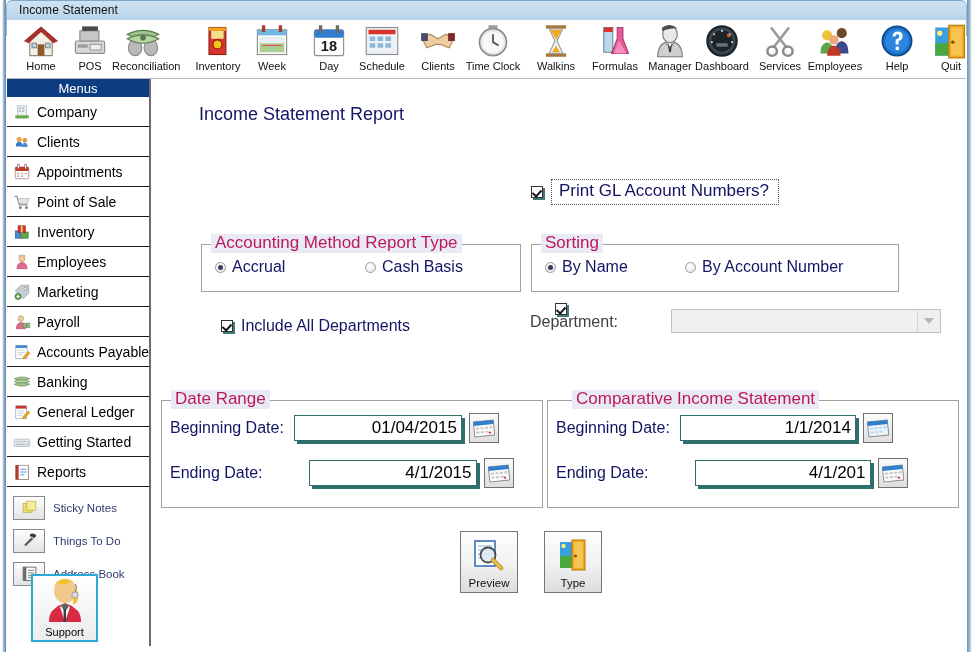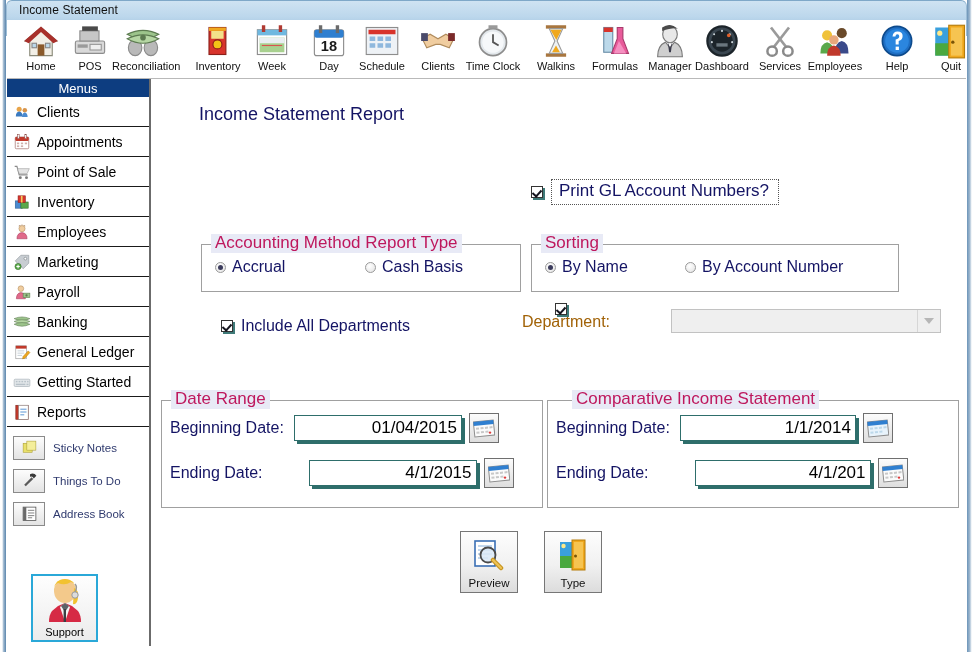--- a/index.html
+++ b/index.html
@@ -201,22 +201,22 @@
 
   .incl-dept {
     position: absolute; left: 68px; top: 238px;
     display: flex; align-items: center;
   }
   .incl-dept .txt {
     font-size: 16px; color: #141464;
     padding-left: 8px; white-space: nowrap;
   }
   .dept-label {
-    position: absolute; left: 369px; top: 234px;
-    font-size: 16px; color: #a16207; white-space: nowrap;
+    position: absolute; left: 377px; top: 234px;
+    font-size: 16px; color: #404040; white-space: nowrap;
   }
   .dept-combo {
     position: absolute; left: 518px; top: 230px;
     width: 270px; height: 24px;
     background: #efefef;
     border: 1px solid #c2c2c2;
     box-sizing: border-box;
     display: flex; align-items: stretch; justify-content: flex-end;
     cursor: default;
   }
@@ -494,20 +494,35 @@
         <div class="tblabel">Quit</div>
       </div>
     </div>
 
   <div class="sidebar">
     <div class="menus-header">Menus</div>
     <div id="menu-list">
         <div class="menu-item">
           <span class="mi-ico">
             <svg width="18" height="18" viewBox="0 0 32 32">
+              <rect x="8" y="5" width="16" height="22" fill="#eef1f3" stroke="#9aa4ab"></rect>
+              <g fill="#aebcc6">
+                <rect x="10" y="8" width="4" height="3"></rect>
+                <rect x="16" y="8" width="4" height="3"></rect>
+                <rect x="10" y="13" width="4" height="3"></rect>
+                <rect x="16" y="13" width="4" height="3"></rect>
+              </g>
+              <rect x="4" y="22" width="24" height="5" fill="#6aa84a"></rect>
+            </svg>
+          </span>
+          <span class="mi-label">Company</span>
+        </div>
+        <div class="menu-item">
+          <span class="mi-ico">
+            <svg width="18" height="18" viewBox="0 0 32 32">
               <circle cx="11" cy="11" r="4.5" fill="#e8a44a"></circle>
               <path d="M5 24 Q5 16 11 15 Q17 16 17 24Z" fill="#3a7ac0"></path>
               <circle cx="21" cy="13" r="4" fill="#d8944a"></circle>
               <path d="M16 25 Q16 18 21 17 Q26 18 26 25Z" fill="#4a8ad0"></path>
             </svg>
           </span>
           <span class="mi-label">Clients</span>
         </div>
         <div class="menu-item">
           <span class="mi-ico">
@@ -573,20 +588,35 @@
         <div class="menu-item">
           <span class="mi-ico">
             <svg width="18" height="18" viewBox="0 0 32 32">
               <circle cx="14" cy="10" r="5" fill="#f0cda0" stroke="#b08b5c"></circle>
               <path d="M6 28 Q6 18 14 17 Q22 18 22 28Z" fill="#e06a8a" stroke="#a83a5c"></path>
               <rect x="18" y="18" width="12" height="8" fill="#9cc48b" stroke="#5c7a50"></rect>
               <circle cx="24" cy="22" r="2" fill="#5c7a50"></circle>
             </svg>
           </span>
           <span class="mi-label">Payroll</span>
+        </div>
+        <div class="menu-item">
+          <span class="mi-ico">
+            <svg width="18" height="18" viewBox="0 0 32 32">
+              <rect x="5" y="4" width="20" height="24" fill="#ffffff" stroke="#8a8a8a"></rect>
+              <rect x="5" y="4" width="20" height="5" fill="#4a8ad0"></rect>
+              <g stroke="#b8c4cc" stroke-width="1.4">
+                <line x1="8" y1="13" x2="21" y2="13"></line>
+                <line x1="8" y1="17" x2="21" y2="17"></line>
+                <line x1="8" y1="21" x2="17" y2="21"></line>
+              </g>
+              <path d="M19 24 L27 15 L30 18 L22 27 L18 28 Z" fill="#f0a81e" stroke="#b57c0a"></path>
+            </svg>
+          </span>
+          <span class="mi-label">Accounts Payable</span>
         </div>
         <div class="menu-item">
           <span class="mi-ico">
             <svg width="18" height="18" viewBox="0 0 32 32">
               <path d="M2 10 Q16 4 30 10 Q16 17 2 10Z" fill="#9cc48b" stroke="#5c7a50"></path>
               <path d="M2 15 Q16 9 30 15 Q16 22 2 15Z" fill="#b5d6a3" stroke="#5c7a50"></path>
               <path d="M2 20 Q16 14 30 20 Q16 27 2 20Z" fill="#9cc48b" stroke="#5c7a50"></path>
             </svg>
           </span>
           <span class="mi-label">Banking</span>

